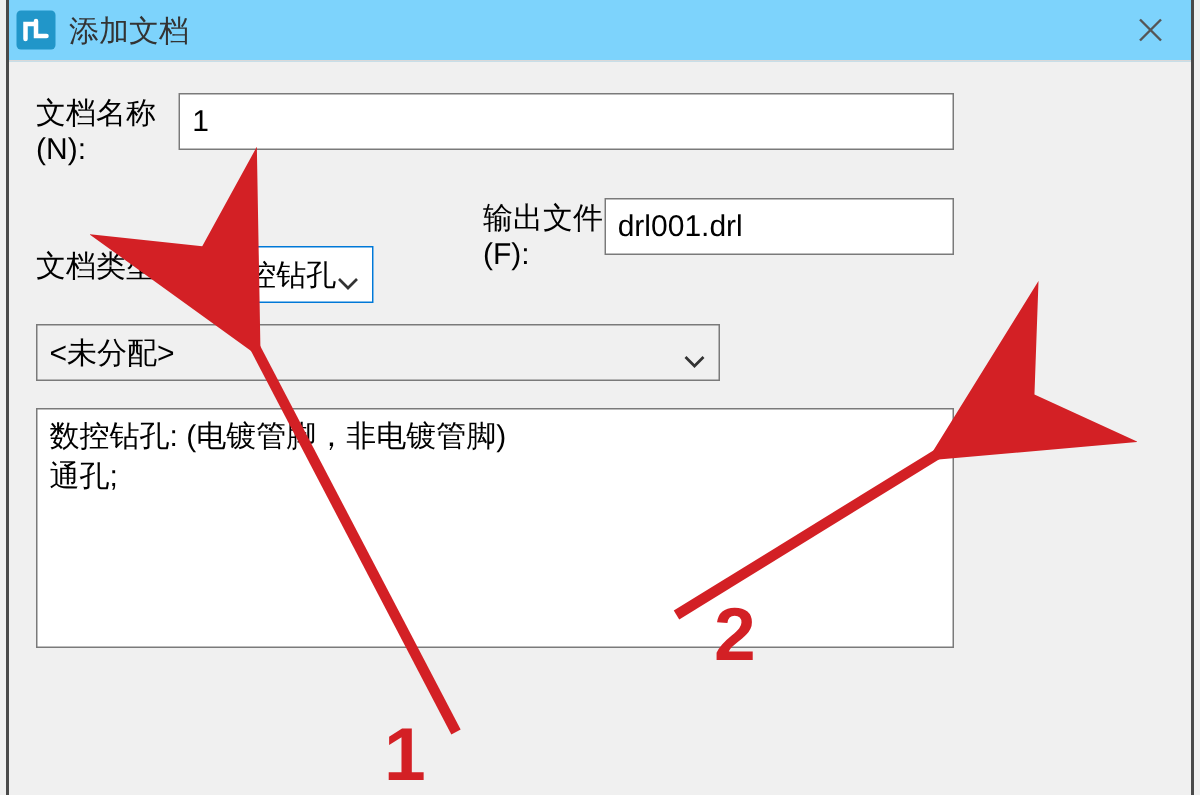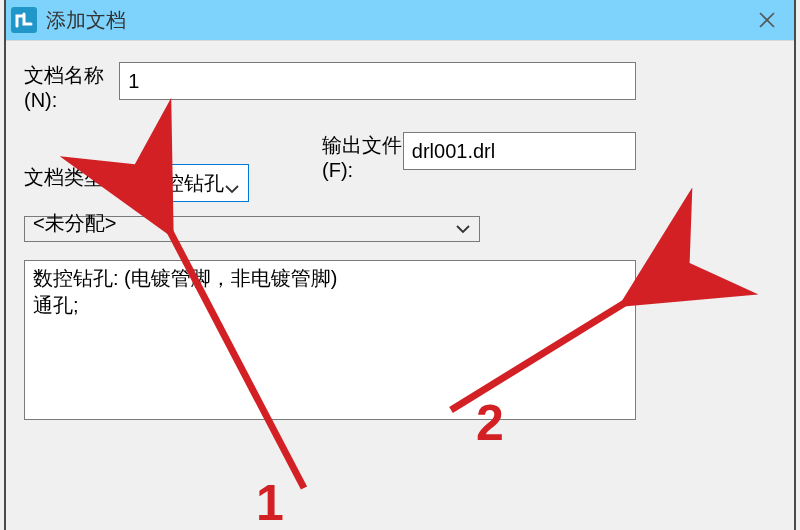--- a/index.html
+++ b/index.html
@@ -193,21 +193,21 @@
             </span>
           </div>
         </div>
         <div class="field" style="flex:1;margin-left:36px;">
           <div class="label">输出文件(F):</div>
           <input class="text-input" style="width: 100%; height: 38px;" value="drl001.drl">
         </div>
       </div>
 
       <div class="field" style="margin-bottom:18px;">
-        <div class="combo readonly" style="width:456px;height:26px;">
+        <div class="combo readonly" style="width:456px;height:38px;">
           <span>&lt;未分配&gt;</span>
           <span class="chev">
             <svg viewBox="0 0 16 16">
                 <path d="M2 5 L8 11 L14 5" fill="none" stroke="#333" stroke-width="1.8"></path>
               </svg>
           </span>
         </div>
       </div>
 
       <div class="field">

